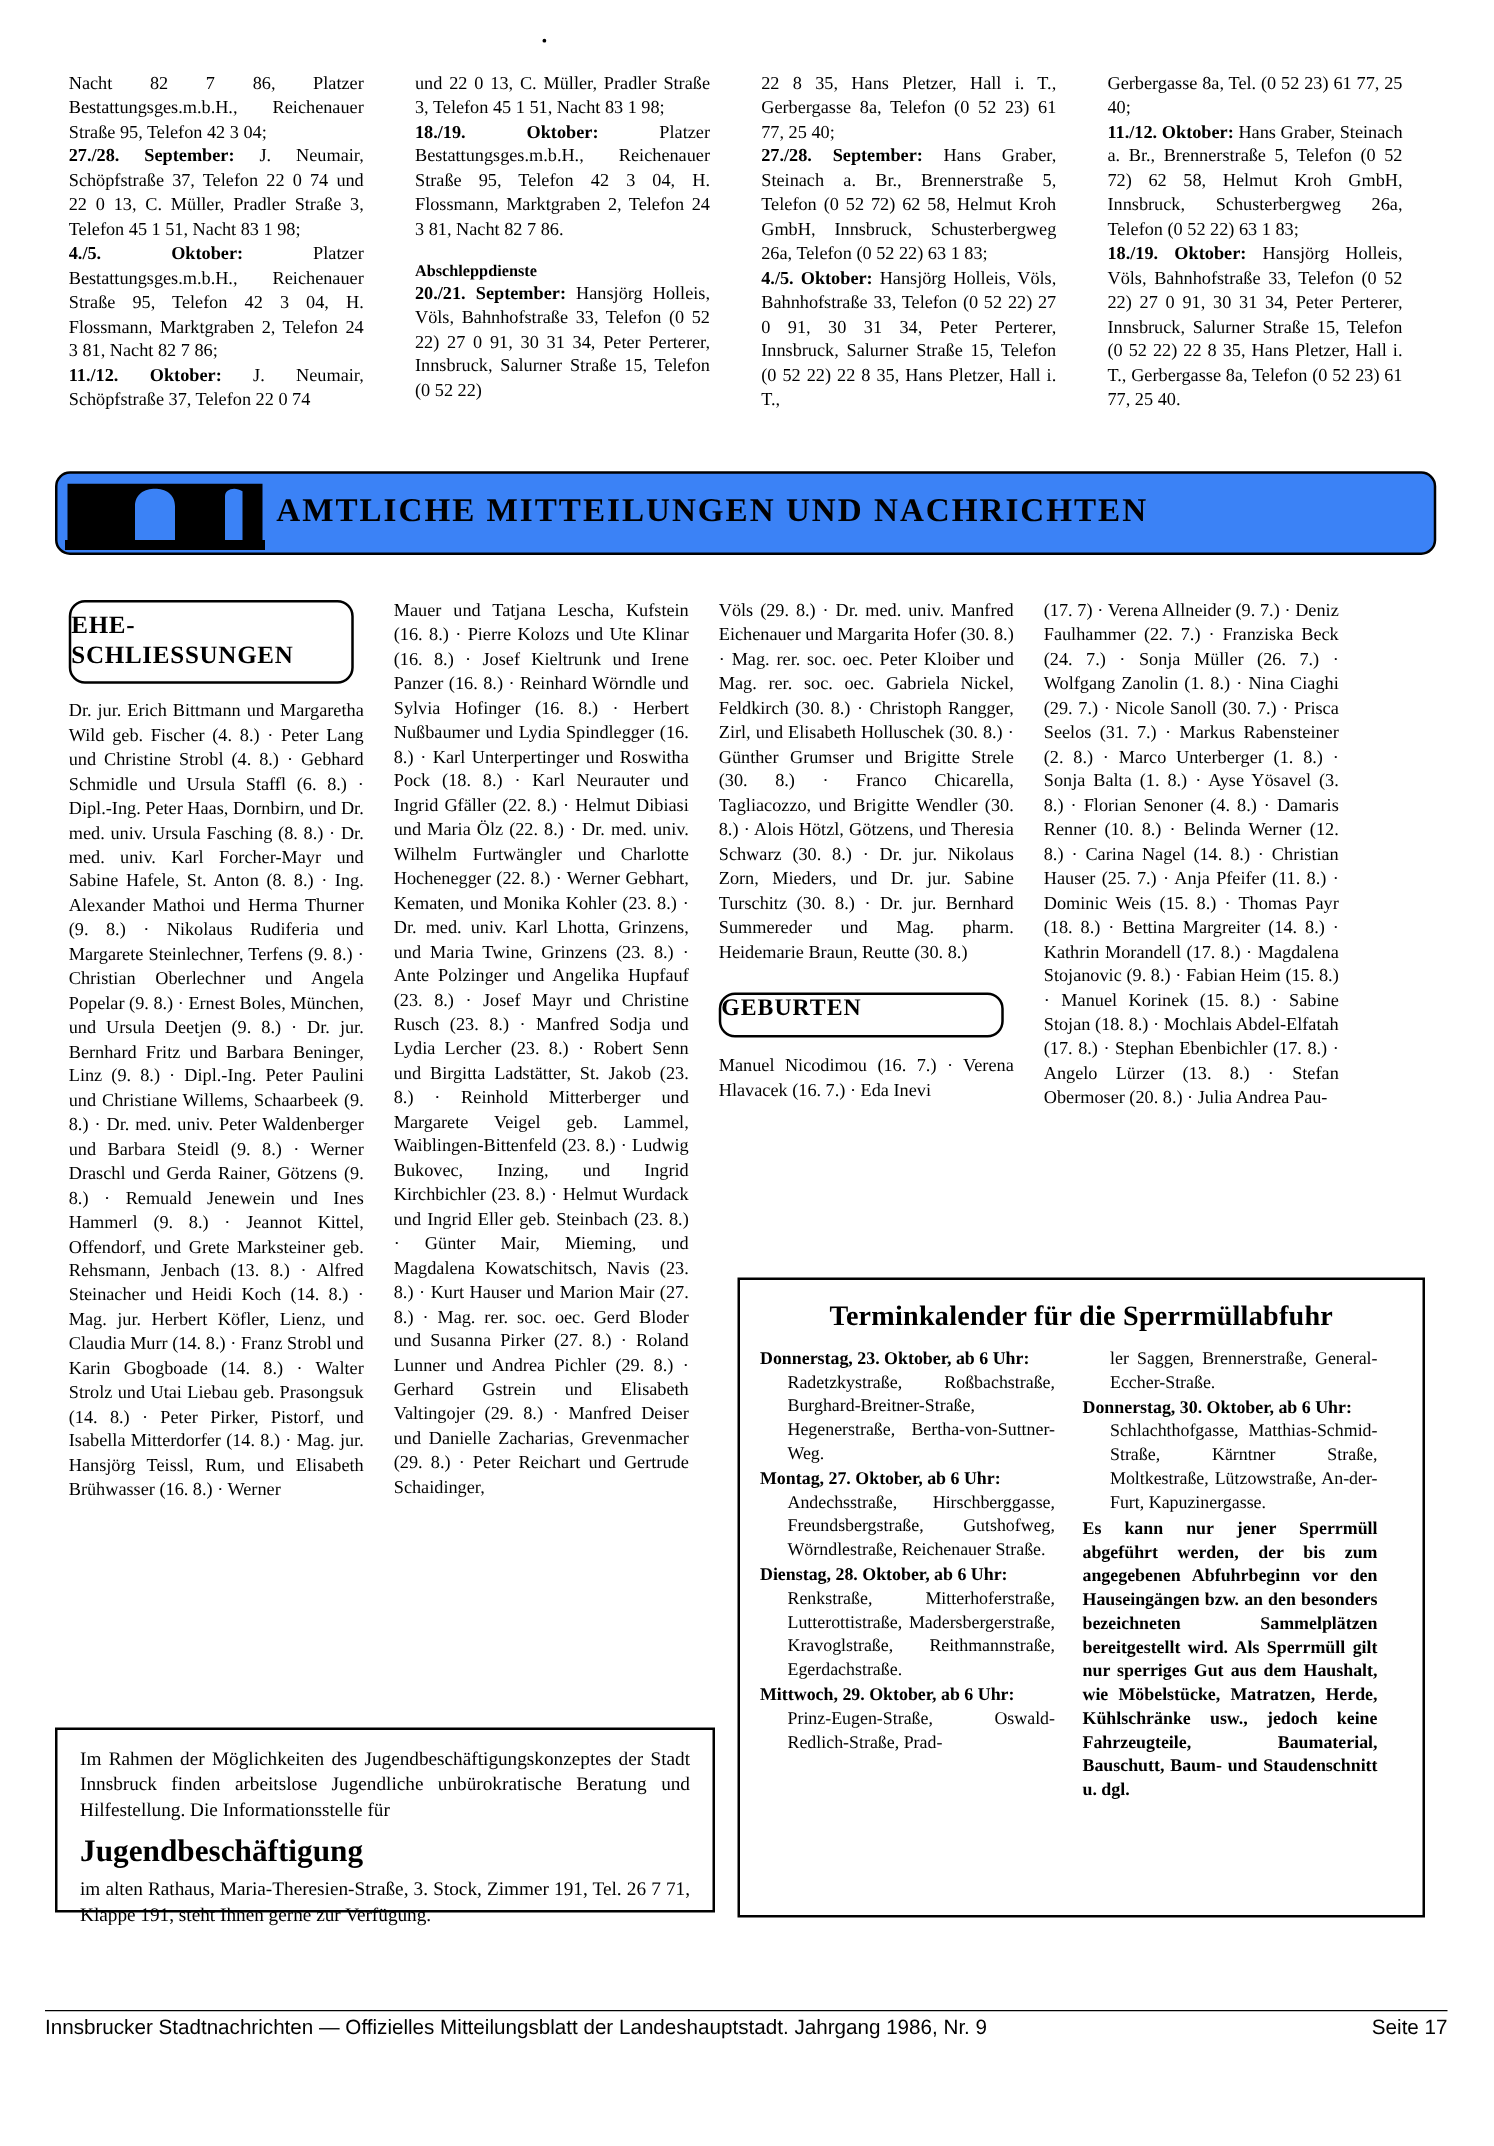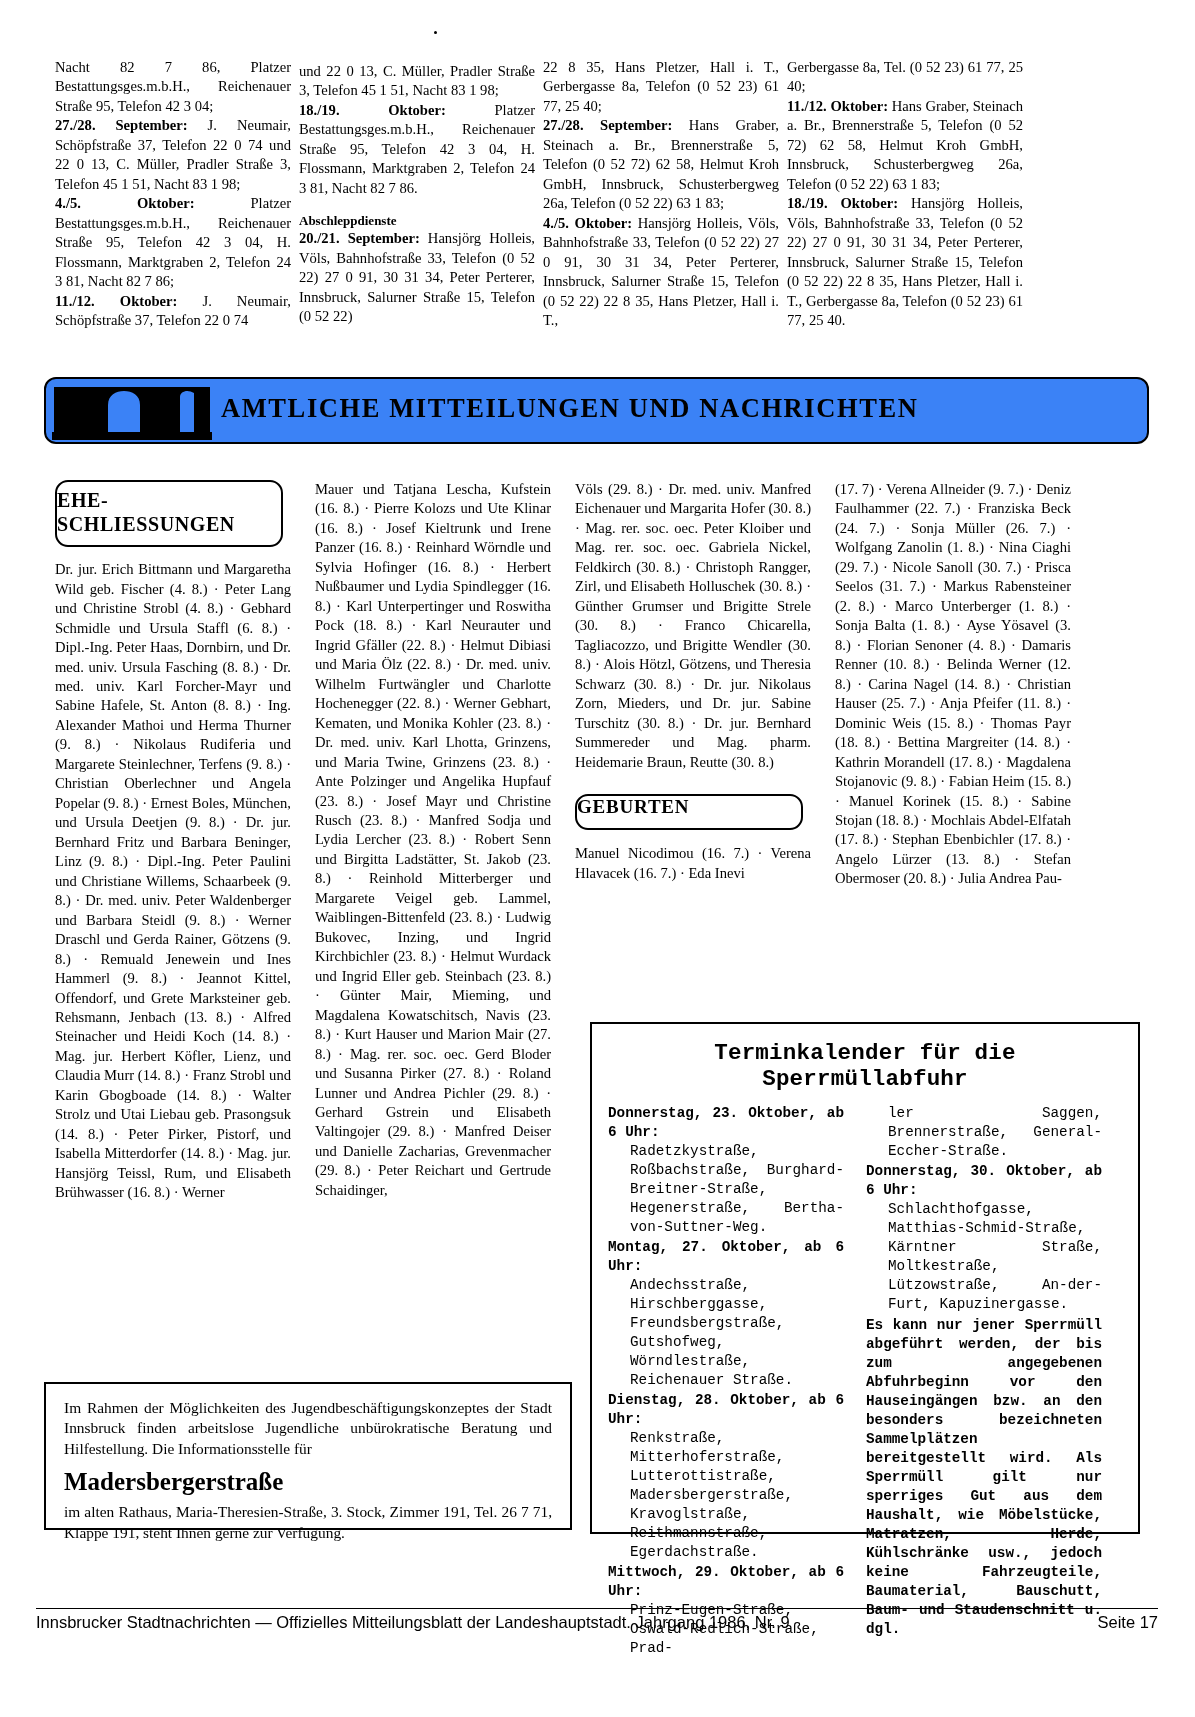--- a/index.html
+++ b/index.html
@@ -31,22 +31,21 @@
   }
   .col-text p { margin: 0; }
 
   
   .top-block {
     position: absolute;
     left: 55px;
     top: 58px;
     width: 1085px;
     display: flex;
-    gap: 8px;
-    align-items: center;
+    gap: 41px;
   }
   .top-block .col { width: 236px; }
 
   
   .banner {
     position: absolute;
     left: 44px;
     top: 377px;
     width: 1105px;
     height: 67px;
@@ -119,21 +118,20 @@
   .sperr-box {
     position: absolute;
     left: 590px;
     top: 1022px;
     width: 550px;
     height: 512px;
     border: 2.2px solid #000;
     box-sizing: border-box;
     padding: 14px 16px 28px 16px;
     background: #fff;
-    font-family: Liberation Mono, monospace;
   }
   .sperr-title {
     font-size: 22.5px;
     font-weight: bold;
     text-align: center;
     margin: 2px 0 12px 0;
     letter-spacing: 0.2px;
   }
   .sperr-cols {
     display: flex;
@@ -283,21 +281,21 @@
             <span class="streets">ler Saggen, Brennerstraße, General-Eccher-Straße.</span>
           </div>
           <div class="sperr-entry"><span class="d">Donnerstag, 30. Oktober, ab 6 Uhr:</span><span class="streets">Schlachthofgasse, Matthias-Schmid-Straße, Kärntner Straße, Moltkestraße, Lützowstraße, An-der-Furt, Kapuzinergasse.</span></div>
           <div class="sperr-note">Es kann nur jener Sperrmüll abgeführt werden, der bis zum angegebenen Abfuhrbeginn vor den Hauseingängen bzw. an den besonders bezeichneten Sammelplätzen bereitgestellt wird. Als Sperrmüll gilt nur sperriges Gut aus dem Haushalt, wie Möbelstücke, Matratzen, Herde, Kühlschränke usw., jedoch keine Fahrzeugteile, Baumaterial, Bauschutt, Baum- und Staudenschnitt u. dgl.</div>
         </div>
     </div>
   </div>
 
   <div class="jugend-box">
     <div class="jugend-intro">Im Rahmen der Möglichkeiten des Jugendbeschäftigungskonzeptes der Stadt Innsbruck finden arbeitslose Jugendliche unbürokratische Beratung und Hilfestellung. Die Informationsstelle für</div>
-    <div class="jugend-head">Madersbergerstraße</div>
+    <div class="jugend-head">Jugendbeschäftigung</div>
     <div class="jugend-foot">im alten Rathaus, Maria-Theresien-Straße, 3. Stock, Zimmer 191, Tel. 26 7 71, Klappe 191, steht Ihnen gerne zur Verfügung.</div>
   </div>
 
   <div class="footer-rule"></div>
   <div class="footer">
     <div>Innsbrucker Stadtnachrichten — Offizielles Mitteilungsblatt der Landeshauptstadt. Jahrgang 1986, Nr. 9</div>
     <div class="page-no">Seite 17</div>
   </div>
 
 </div>

